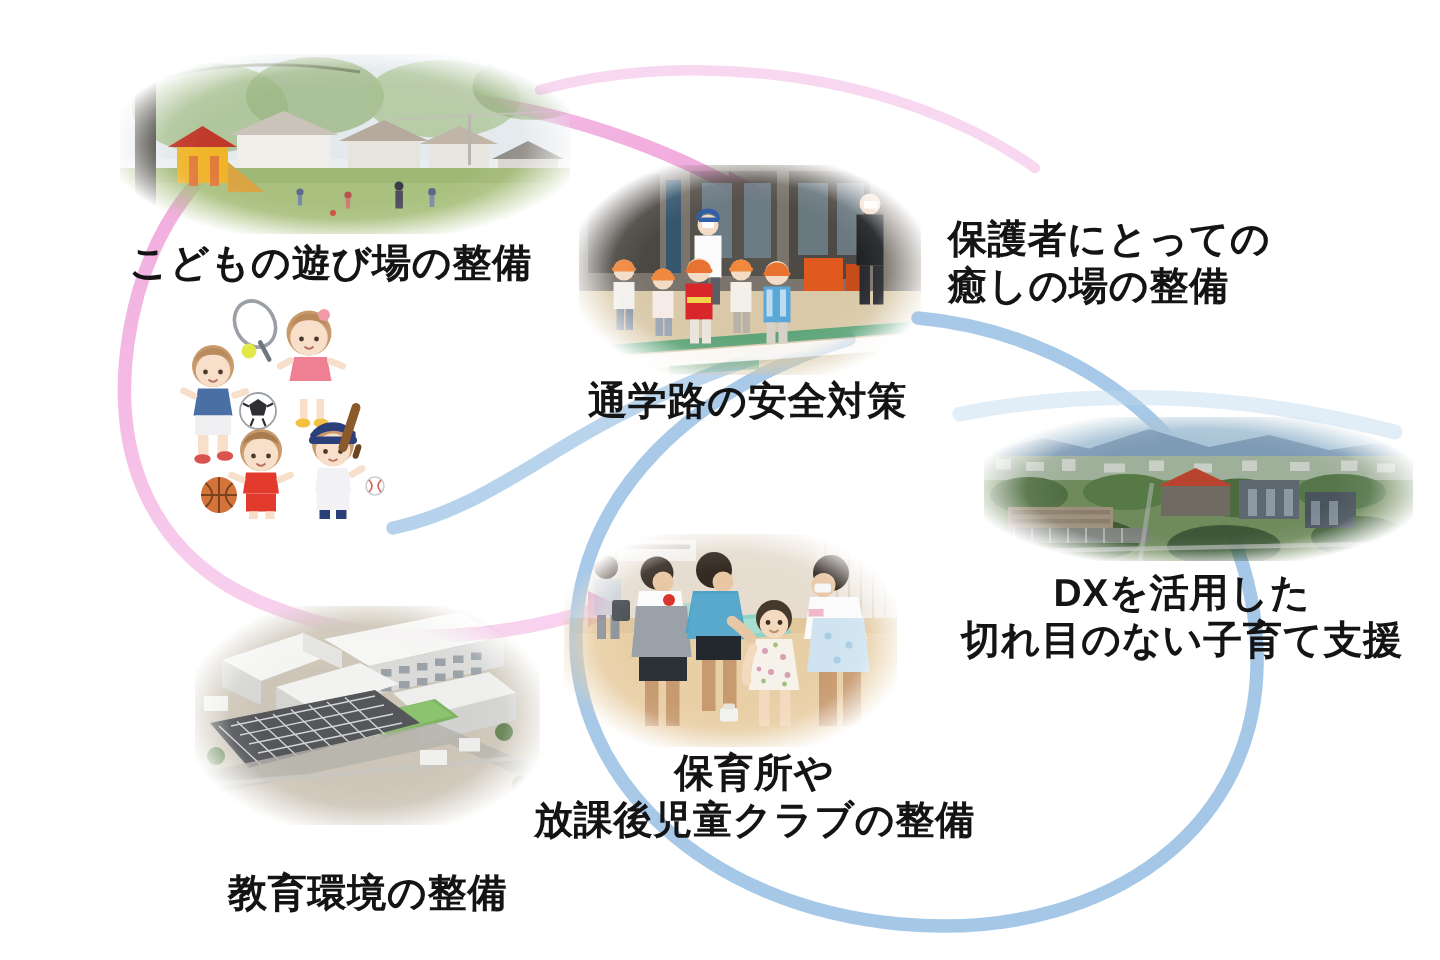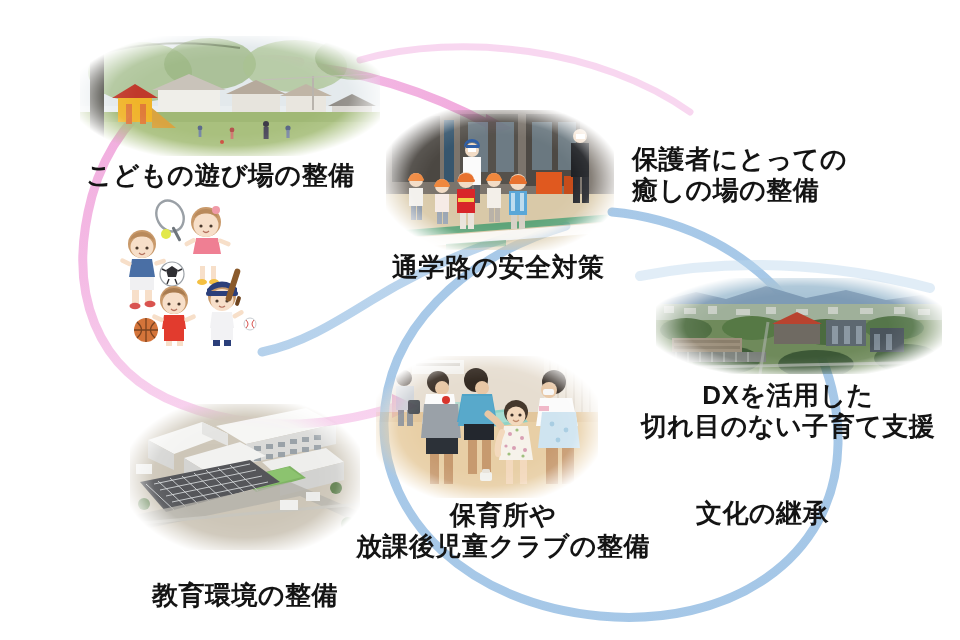--- a/index.html
+++ b/index.html
@@ -548,15 +548,14 @@
       </g>
 
       <rect x="104" y="116" width="12" height="9" rx="2" fill="#f2f2ee"></rect>
       <rect x="106" y="113" width="8" height="4" rx="1.5" fill="#e8e4dc"></rect>
     </svg>
   </div>
 
   <div class="caption cap-center" style="left:338px; top:500px; width:330px;">保育所や
 放課後児童クラブの整備</div>
 
-  <div class="caption cap-left" style="left:696px; top:498px; width:200px;">文化の継承</div>
 
 </div>
 
 </body></html>

